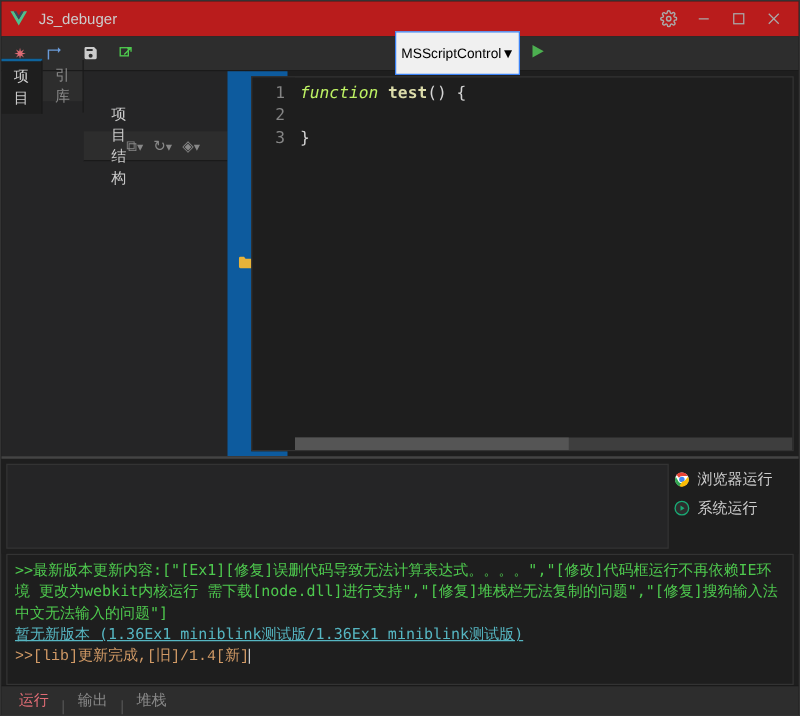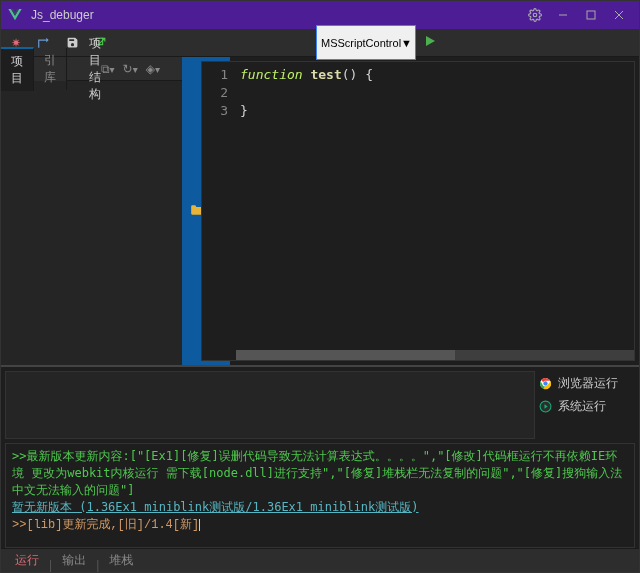--- a/index.html
+++ b/index.html
@@ -1,40 +1,40 @@
 <!DOCTYPE html>
 <html><head>
 <meta charset="utf-8">
 <style>
 * { margin: 0; padding: 0; box-sizing: border-box; }
 body { font-family: "Microsoft YaHei", Arial, sans-serif; font-size: 12px; background: #1e1e1e; color: #ccc; width: 640px; height: 573px; overflow: hidden; display: flex; flex-direction: column; border: 1px solid #333; }
 
 
-.titlebar { height: 28px; background: #4c1d95; display: flex; align-items: center; padding: 0 6px; }
+.titlebar { height: 28px; background: #b91c1c; display: flex; align-items: center; padding: 0 6px; }
 .logo { color: #4FC08D; margin-right: 8px; display: flex; align-items: center; }
 .title { color: #ccc; flex: 0 0 auto; }
 .titlebar .spacer { flex: 1; }
 .titlebar .icon-btn { width: 28px; height: 28px; display: flex; align-items: center; justify-content: center; color: #aaa; }
 
 
 .toolbar { height: 28px; background: #2d2d2d; border-bottom: 1px solid #1a1a1a; display: flex; align-items: center; padding: 0 6px; gap: 10px; }
 .tool-ic { width: 18px; height: 18px; display: flex; align-items: center; justify-content: center; }
 .toolbar .center { flex: 1; display: flex; justify-content: center; align-items: center; gap: 8px; }
 .select { background: #f0f0f0; color: #000; border: 1px solid #3b82f6; font-size: 11px; height: 35px; width: 100px; padding: 0 4px; display: flex; align-items: center; justify-content: space-between; }
 .play-btn { color: #4caf50; }
 
 
 .main { flex: 1; display: flex; min-height: 0; }
 
 
 .sidebar { width: 196px; background: #252526; display: flex; flex-direction: row; border-right: 1px solid #1a1a1a; }
 .side-tabs { height: 24px; display: flex; background: #2d2d2d; align-items: center; }
 .side-tab { padding: 4px 10px; color: #888; border-right: 1px solid #1a1a1a; }
 .side-tab.active { background: #1e1e1e; color: #ccc; border-top: 2px solid #0e639c; }
-.side-header { height: 24px; display: flex; align-items: center; justify-content: space-between; padding: 0 22px; background: #2d2d2d; border-bottom: 1px solid #1a1a1a; }
+.side-header { height: 24px; display: flex; align-items: center; justify-content: space-between; padding: 0 22px; background: #2d2d2d; border-bottom: 1px solid #1a1a1a; margin-top: 48px; }
 .side-header .actions { display: flex; gap: 8px; color: #888; }
 .folder-row { background: #0d5b9e; color: #fff; padding: 3px 8px; display: flex; align-items: center; gap: 6px; }
 .tree { padding: 4px 0; }
 .tree-item { padding: 3px 8px 3px 18px; display: flex; align-items: center; gap: 6px; color: #ccc; }
 .tree-child { padding-left: 38px; }
 .arrow { width: 8px; display: inline-block; }
 
 
 .editor { flex: 1; background: #1e1e1e; display: flex; flex-direction: column; border: 1px solid #333; margin: 4px 4px 4px 4px; }
 .code-area { flex: 1; display: flex; font-family: Consolas, monospace; font-size: 13px; overflow: hidden; position: relative; }

